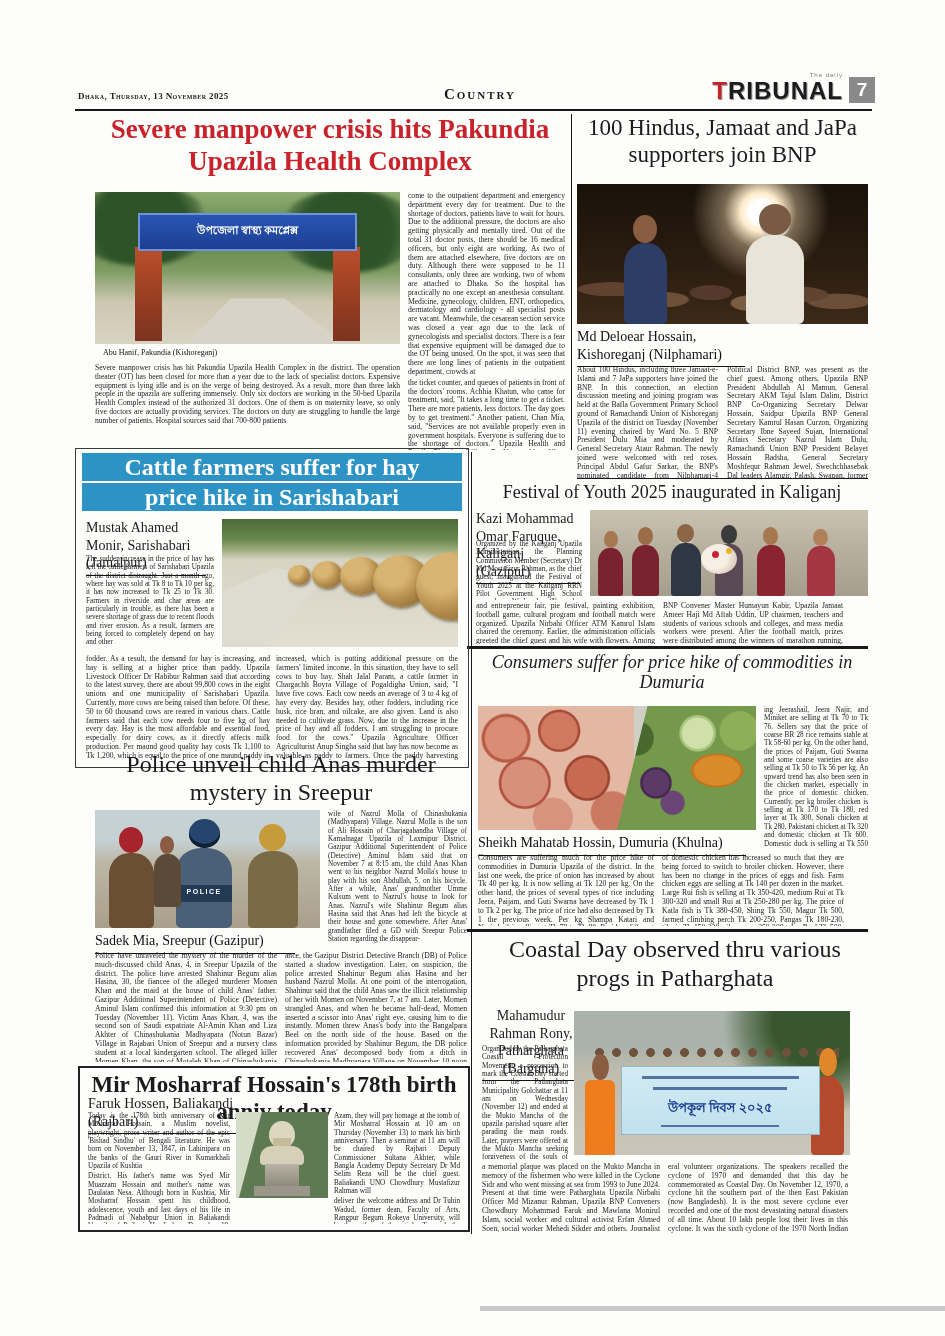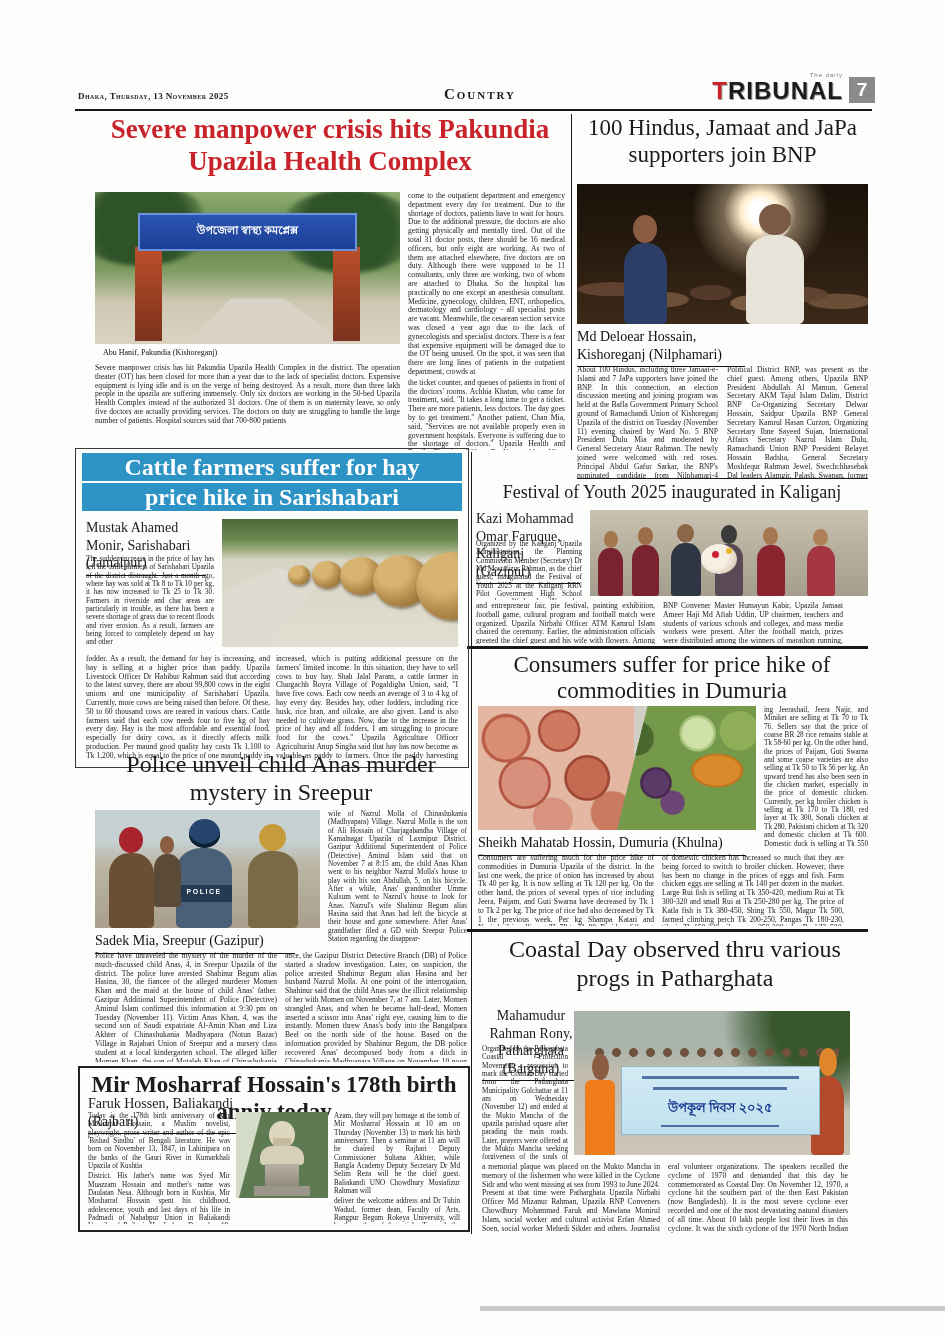--- a/index.html
+++ b/index.html
@@ -21,21 +21,21 @@
   
   .bt{font-size:7.6px;line-height:1.16;text-align:justify;overflow:hidden;}
   .bt p{margin:0 0 2px 0;}
   .bt.sm{font-size:7.2px;}
   .cap{font-size:8px;line-height:1.2;color:#111;}
   .by{font-size:14px;line-height:1.25;border-bottom:1.5px solid #111;padding-bottom:3px;}
   .hl{text-align:center;font-family:"Liberation Serif",serif;line-height:1.18;}
   .hl-red{color:#c8232b;font-weight:bold;font-size:27px;}
   .hl-bnp{font-size:23px;font-weight:500;}
   .hl-pol{font-size:24px;font-weight:500;}
-  .hl-dum{font-size:23px;font-weight:500;line-height:1.12;}
+  .hl-dum{font-size:18px;font-weight:500;line-height:1.12;font-style:italic;}
   .hl-coa{font-size:24px;font-weight:500;line-height:1.2;}
   .hl-fes{font-size:18px;font-weight:500;}
   .hl-mir{font-size:23px;font-weight:bold;}
   .bandline{background:#2d93c5;color:#fff;font-weight:bold;font-size:24px;text-align:center;
             font-family:"Liberation Serif",serif;height:28px;line-height:28px;position:absolute;left:6px;right:6px;}
   .boxed{border:1px solid #3a3a3a;}
   .boxed2{border:2px solid #222;}
   
   .ph{position:absolute;overflow:hidden;background:#cfcfc6;}
   .ph *{position:absolute;}

